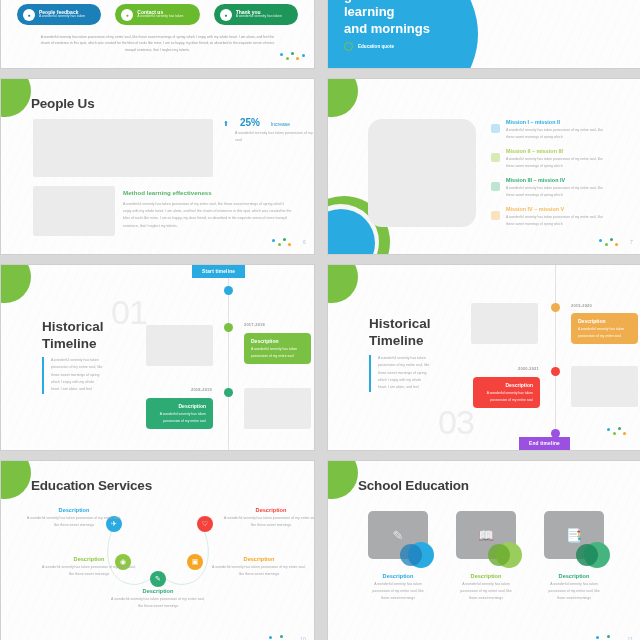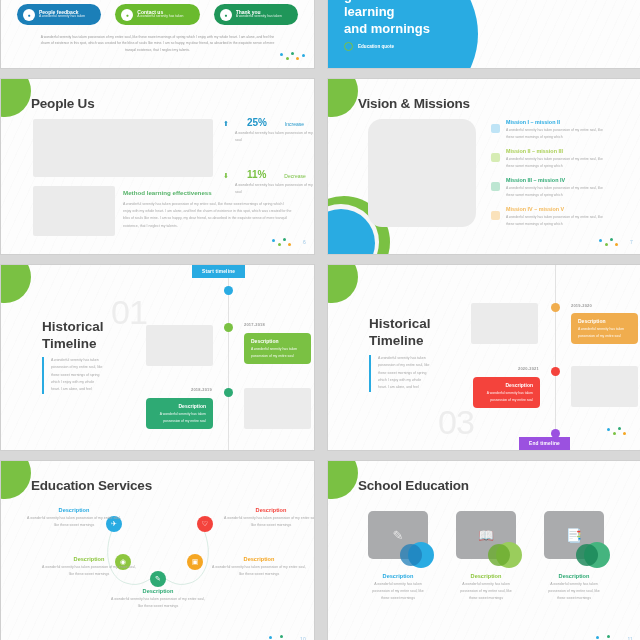--- a/index.html
+++ b/index.html
@@ -98,21 +98,21 @@
 
   
   .stitle {
     position:absolute; left:30px; top:17px;
     font-size:13.5px; font-weight:bold; color:#3d3d3d; letter-spacing:-.2px;
   }
 
   
   .ph { background:#ebebeb; position:absolute; border-radius:2px; }
   .statblock { position:absolute; }
-  .stat-row { display:flex; align-items:baseline; gap:18px; }
+  .stat-row { display:flex; align-items:baseline; gap:11px; }
   .arrow { font-size:7px; line-height:1; }
   .statnum { font-size:10px; font-weight:bold; }
   .statlbl { font-size:5px; }
   .statdesc { font-size:3.6px; color:#a8a8a8; line-height:1.9; margin-top:2px; max-width:88px; }
   .c-blue { color:#2196c9; }
   .c-green { color:#7ac143; }
 
   .mheading { position:absolute; font-size:6.2px; font-weight:bold; color:#57b36a; }
   .mbody { position:absolute; font-size:3.5px; color:#a8a8a8; line-height:2.05; }
 
@@ -229,28 +229,20 @@
 
     <div class="statblock" style="left:222px;top:38px">
       <div class="stat-row">
         <span class="arrow c-blue">⬆</span>
         <span class="statnum c-blue">25%</span>
         <span class="statlbl c-blue">Increase</span>
       </div>
       <div class="statdesc" style="margin-left:12px">A wonderful serenity has taken possession of my soul</div>
     </div>
 
-    <div class="statblock" style="left:222px;top:90px">
-      <div class="stat-row">
-        <span class="arrow c-green">⬇</span>
-        <span class="statnum c-green">11%</span>
-        <span class="statlbl c-green">Decrease</span>
-      </div>
-      <div class="statdesc" style="margin-left:12px">A wonderful serenity has taken possession of my soul</div>
-    </div>
 
     <div class="mheading" style="left:122px;top:110px">Method learning effectiveness</div>
     <div class="mbody" style="left:122px;top:122px;width:170px">A wonderful serenity has taken possession of my entire soul, like these sweet mornings of spring which I enjoy with my whole heart. I am alone, and feel the charm of existence in this spot, which was created for the bliss of souls like mine. I am so happy, my dear friend, so absorbed in the exquisite sense of mere tranquil existence, that I neglect my talents.</div>
 
     <div class="dots">
       <span class="dotcluster">
         <i class="b" style="left:0;top:2px"></i>
         <i class="g" style="left:6px;top:6px"></i>
         <i class="t" style="left:11px;top:1px"></i>
         <i class="o" style="left:16px;top:6px"></i>
@@ -260,21 +252,20 @@
   </div>
 
   <div class="slide">
     <div class="tex"></div>
     <div class="blob-green"></div>
     <div class="bigblob-wrap">
       <span class="bb1"></span>
       <span class="bb2"></span>
       <span class="bb3"></span>
     </div>
-    <div class="stitle">Vision &amp; Missions</div>
 
     <div class="ph" style="left:40px;top:40px;width:108px;height:108px;border-radius:14px"></div>
 
     <div class="mission" style="left:163px;top:40px">
       <span class="mchip" style="background:#bfe4f6"></span>
       <span>
         <span class="mtitle" style="color:#29abe2;display:block">Mission I – mission II</span>
         <span class="mtext" style="display:block">A wonderful serenity has taken possession of my entire soul, like these sweet mornings of spring which</span>
       </span>
     </div>

